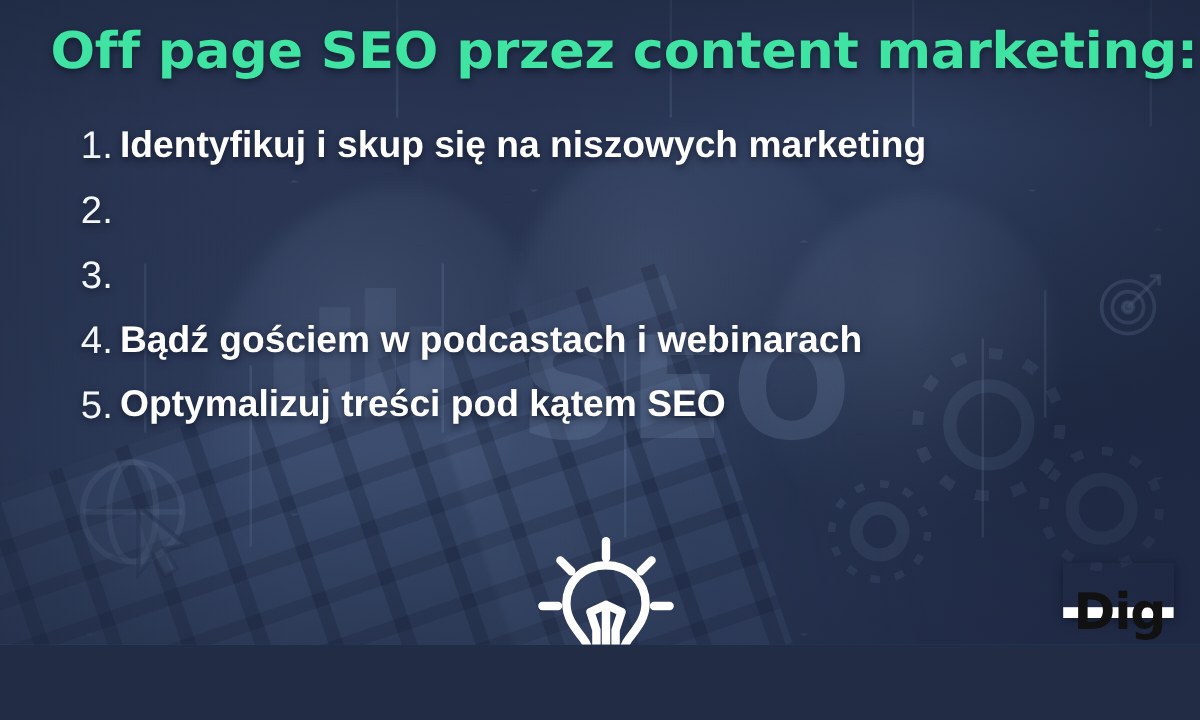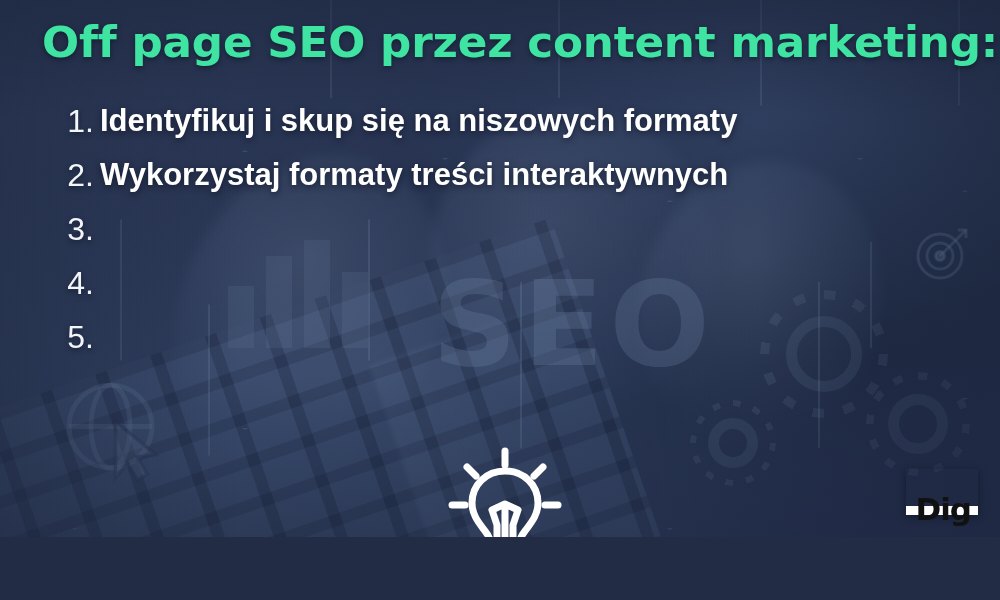--- a/index.html
+++ b/index.html
@@ -207,21 +207,21 @@
     position:absolute;
     right:22px; bottom:22px;
     display:flex;
     height:46px;
     box-shadow:0 2px 7px rgba(8,14,26,.55);
     font-family:"DejaVu Sans", sans-serif;
   }
   .logo-left, .logo-right {
     display:flex; align-items:center; justify-content:center;
     font-weight:bold;
-    font-size:31px;
+    font-size:42px;
     letter-spacing:-1px;
     padding:0 7px 3px 9px;
     margin-top:37px;
   }
   .logo-left  { background:#ffffff; color:#111111; }
   .logo-right { background:#0f96f0; color:#ffffff; padding:0 10px 3px 2px; }
 </style>
 </head>
 <body>
 
@@ -287,38 +287,39 @@
   <div class="vignette"></div>
 
   <div class="content">
 
     <div class="title">Off page SEO przez content marketing:</div>
 
     <div class="bullets">
 
       <div class="bullet">
         <div class="bullet-num">1.</div>
-        <div class="bullet-text">Identyfikuj i skup się na niszowych formaty</div>
+        <div class="bullet-text">Identyfikuj i skup się na niszowych marketing</div>
       </div>
 
       <div class="bullet">
         <div class="bullet-num">2.</div>
-        <div class="bullet-text">Wykorzystaj formaty treści interaktywnych</div>
       </div>
 
       <div class="bullet">
         <div class="bullet-num">3.</div>
       </div>
 
       <div class="bullet">
         <div class="bullet-num">4.</div>
+        <div class="bullet-text">Bądź gościem w podcastach i webinarach</div>
       </div>
 
       <div class="bullet">
         <div class="bullet-num">5.</div>
+        <div class="bullet-text">Optymalizuj treści pod kątem SEO</div>
       </div>
 
     </div>
 
     <div class="bulb">
       <svg viewBox="0 0 116 128" fill="none" stroke="#ffffff" stroke-width="7" stroke-linecap="round" stroke-linejoin="round">
 
         <line x1="58" y1="4" x2="58" y2="18"></line>
         <line x1="20" y1="20" x2="29" y2="29"></line>
         <line x1="96" y1="20" x2="87" y2="29"></line>

